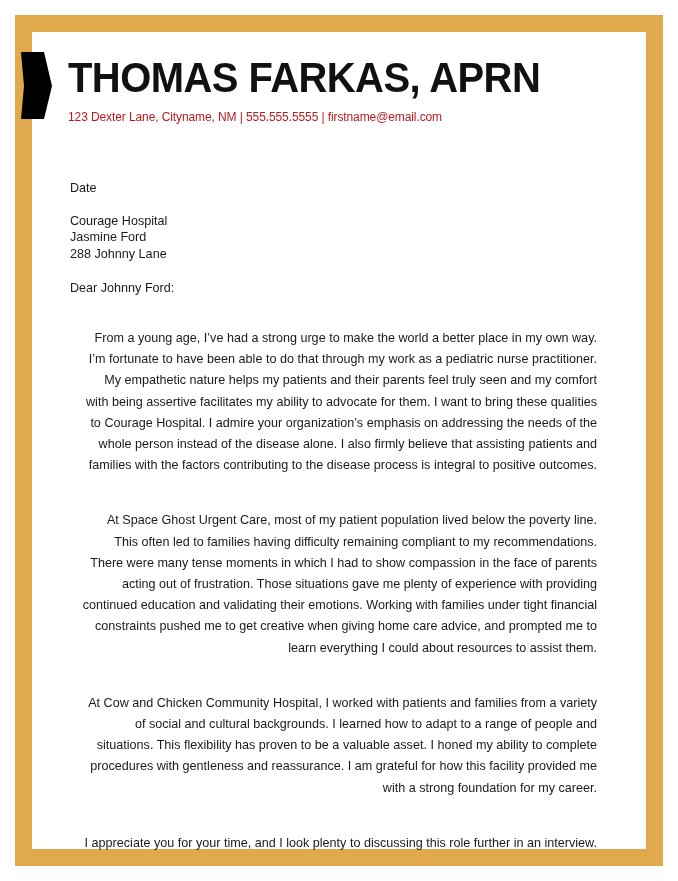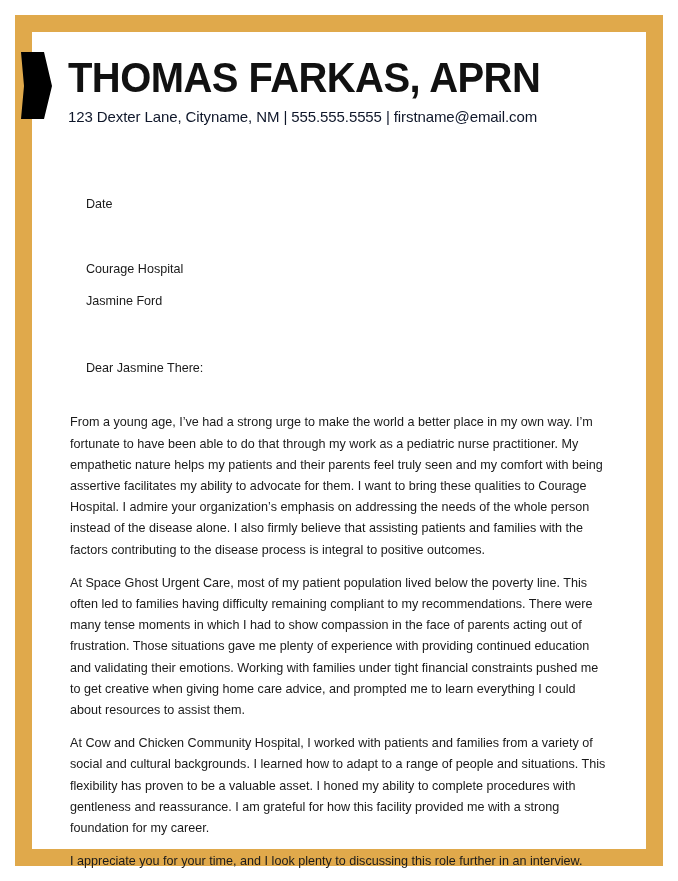--- a/index.html
+++ b/index.html
@@ -72,52 +72,52 @@
     line-height: 50px;
     letter-spacing: -0.6px;
     color: #111111;
     transform: scaleX(0.93);
     transform-origin: left center;
     white-space: nowrap;
   }
 
   .contact-line {
     margin: 6px 0 0 0;
-    font-size: 15px;
+    font-size: 12px;
     line-height: 18px;
-    color: #0f172a;
+    color: #b91c1c;
     white-space: nowrap;
     letter-spacing: -0.1px;
   }
 
   
   .letter {
     position: absolute;
     left: 70px;
     top: 180px;
     width: 538px;
     font-size: 12.6px;
     line-height: 21.2px;
     color: #1a1a1a;
   }
 
   .addr-line {
-    margin: 16px;
+    margin: 0;
     line-height: 16.6px;
   }
 
   .spacer-date   { height: 16px; }
   .spacer-addr   { height: 18px; }
   .spacer-greet  { height: 20px; }
   .spacer-para   { height: 12px; }
   .spacer-close  { height: 14px; }
 
   .para {
-    margin: 0;
-    text-align: left;
+    margin: 11px;
+    text-align: right;
     line-height: 21.2px;
   }
 
   .sig-line {
     margin: 0;
     line-height: 21.2px;
   }
 </style>
 </head>
 <body>
@@ -140,25 +140,26 @@
 
   <div class="letter">
 
     <div class="addr-line">Date</div>
 
     <div class="spacer-date"></div>
 
     <div>
       <div class="addr-line">Courage Hospital</div>
       <div class="addr-line">Jasmine Ford</div>
+      <div class="addr-line">288 Johnny Lane</div>
     </div>
 
     <div class="spacer-addr"></div>
 
-    <div class="addr-line">Dear Jasmine There:</div>
+    <div class="addr-line">Dear Johnny Ford:</div>
 
     <div class="spacer-greet"></div>
 
     <p class="para">From a young age, I’ve had a strong urge to make the world a better place in my own way. I’m fortunate to have been able to do that through my work as a pediatric nurse practitioner. My empathetic nature helps my patients and their parents feel truly seen and my comfort with being assertive facilitates my ability to advocate for them. I want to bring these qualities to Courage Hospital. I admire your organization’s emphasis on addressing the needs of the whole person instead of the disease alone. I also firmly believe that assisting patients and families with the factors contributing to the disease process is integral to positive outcomes.</p>
 
     <div class="spacer-para"></div>
 
     <p class="para">At Space Ghost Urgent Care, most of my patient population lived below the poverty line. This often led to families having difficulty remaining compliant to my recommendations. There were many tense moments in which I had to show compassion in the face of parents acting out of frustration. Those situations gave me plenty of experience with providing continued education and validating their emotions. Working with families under tight financial constraints pushed me to get creative when giving home care advice, and prompted me to learn everything I could about resources to assist them.</p>
 
     <div class="spacer-para"></div>

